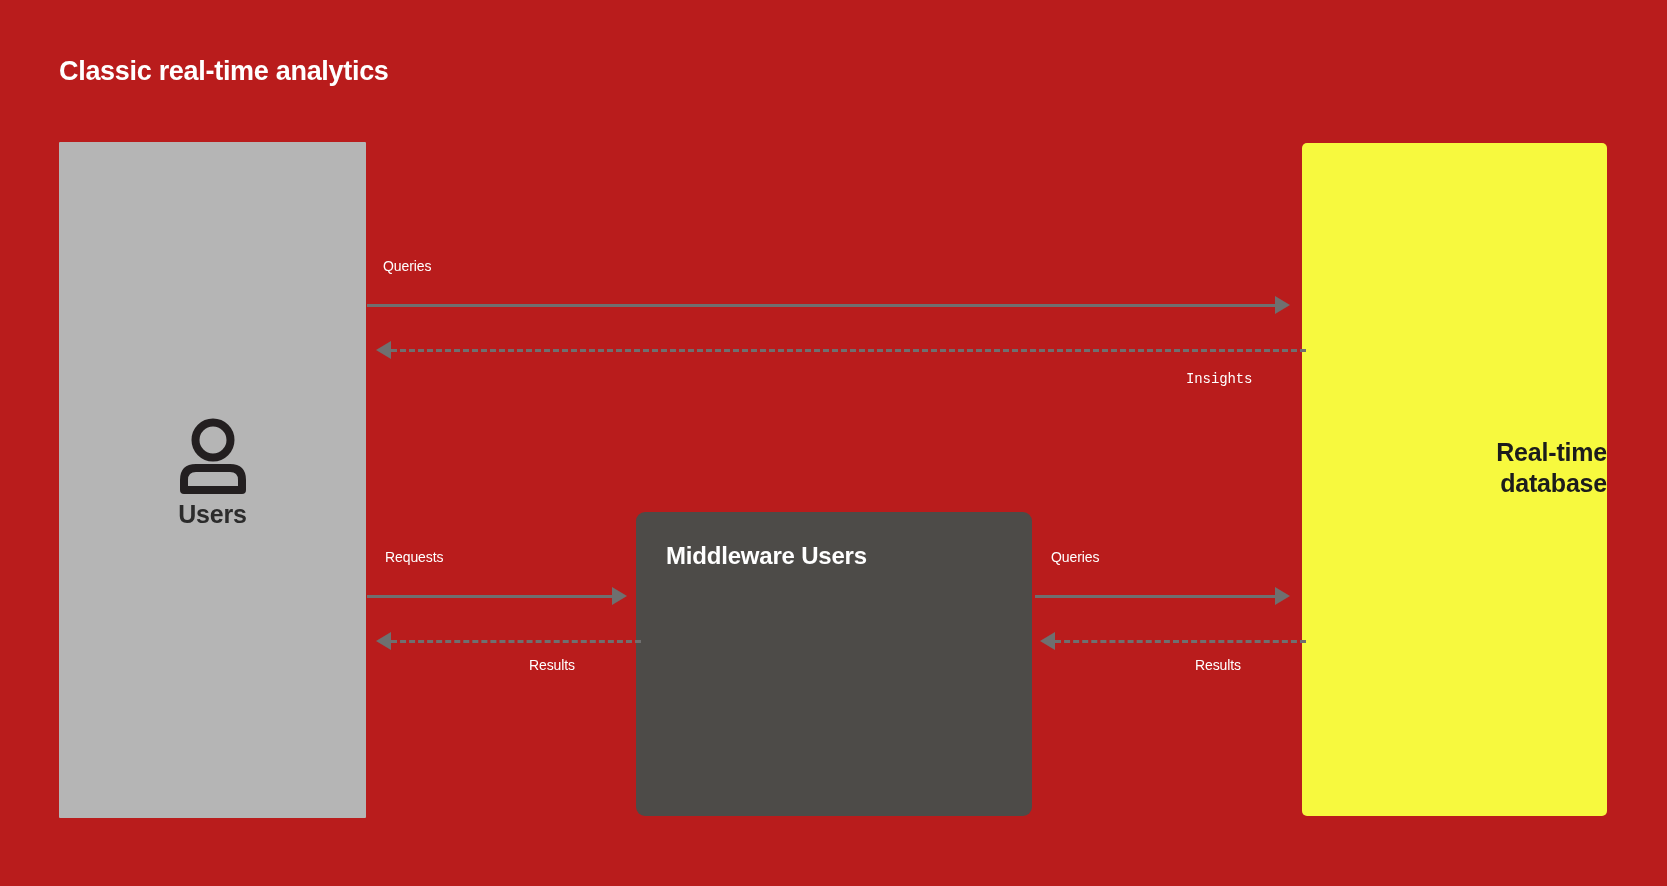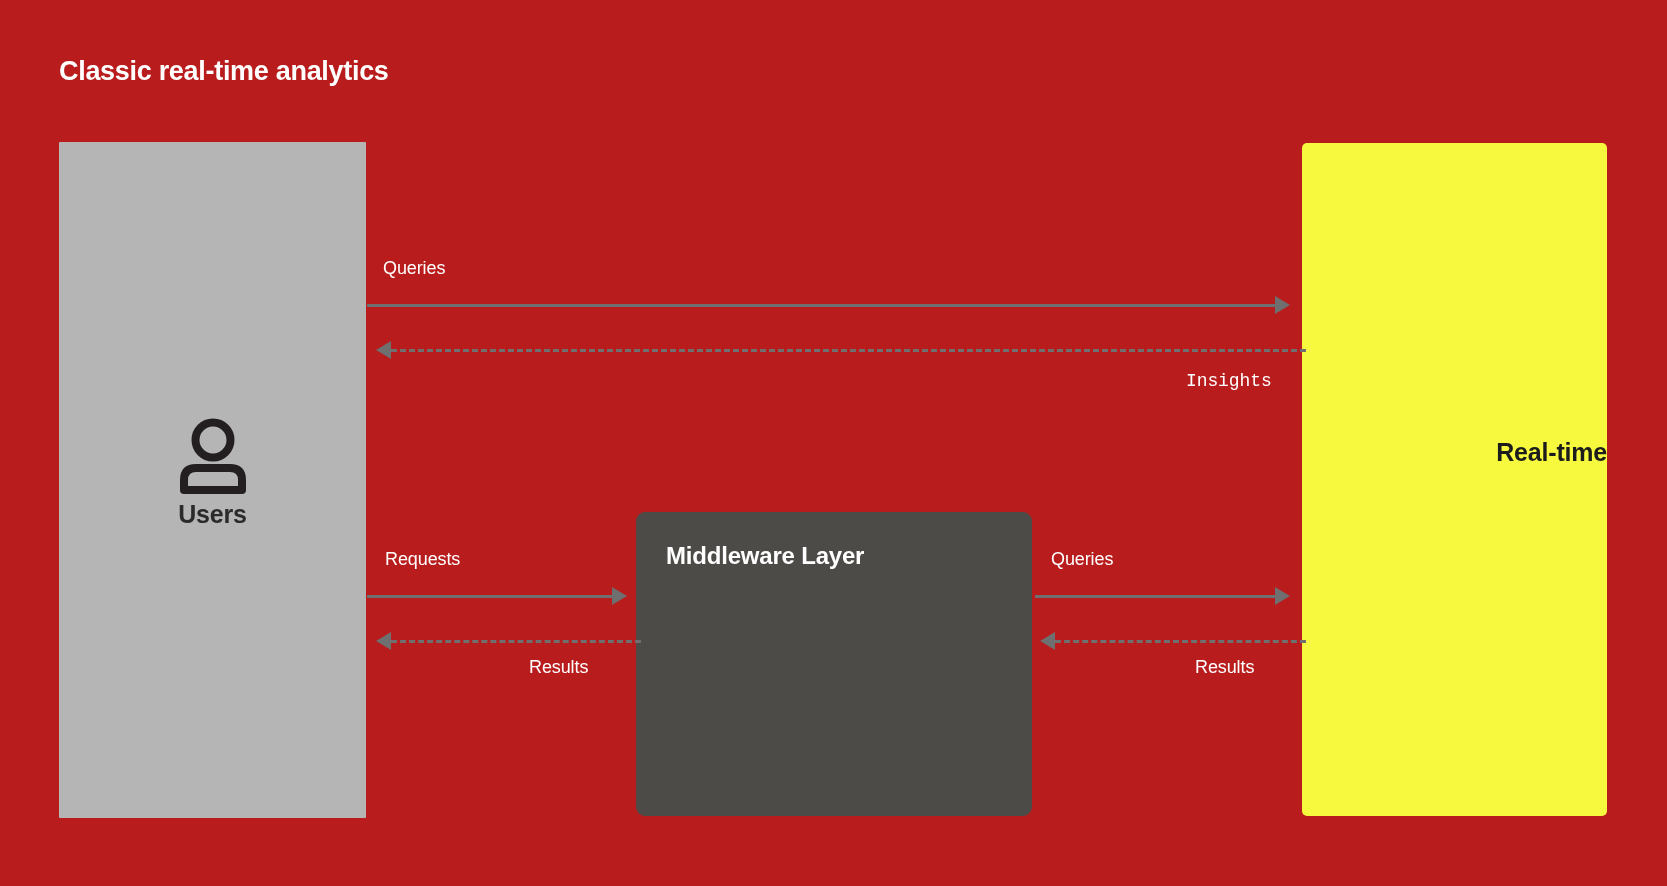--- a/index.html
+++ b/index.html
@@ -126,21 +126,21 @@
   }
   .arrow-head.right {
     border-left: 15px solid #6f6f6f;
   }
   .arrow-head.left {
     border-right: 15px solid #6f6f6f;
   }
 
   .conn-label {
     position: absolute;
-    font-size: 18px;
+    font-size: 14px;
     color: #ffffff;
     white-space: nowrap;
     letter-spacing: -0.1px;
   }
 
   
   .lbl-queries-top   { left: 383px;  top: 258px; }
   .lbl-insights      { left: 1186px; top: 371px; font-family: Liberation Mono, monospace; }
   .lbl-requests      { left: 385px;  top: 549px; }
   .lbl-queries-mid   { left: 1051px; top: 549px; }
@@ -158,26 +158,27 @@
     <div class="users-inner">
       <svg class="user-icon" viewBox="0 0 74 76">
         <circle cx="37" cy="22" r="17.5" fill="none" stroke="#231f20" stroke-width="8"></circle>
         <path d="M8 72 L8 62 Q8 50 20 50 L54 50 Q66 50 66 62 L66 72 Z" fill="none" stroke="#231f20" stroke-width="8" stroke-linejoin="round"></path>
       </svg>
       <div class="node-users-label">Users</div>
     </div>
   </div>
 
   <div class="node node-middleware">
-    <div class="node-middleware-label">Middleware Layer</div>
+    <div class="node-middleware-label">Middleware Users</div>
   </div>
 
   <div class="node node-database">
     <div class="node-database-label">
       <div>Real-time</div>
+      <div>database</div>
     </div>
   </div>
 
   <div class="conn" style="left:367px; top:304px; width:923px;">
     <div class="conn-line" style="width:908px;"></div>
     <div class="arrow-head right" style="left:908px;"></div>
   </div>
   <div class="conn-label lbl-queries-top">Queries</div>
 
   <div class="conn" style="left:376px; top:349px; width:930px;">

